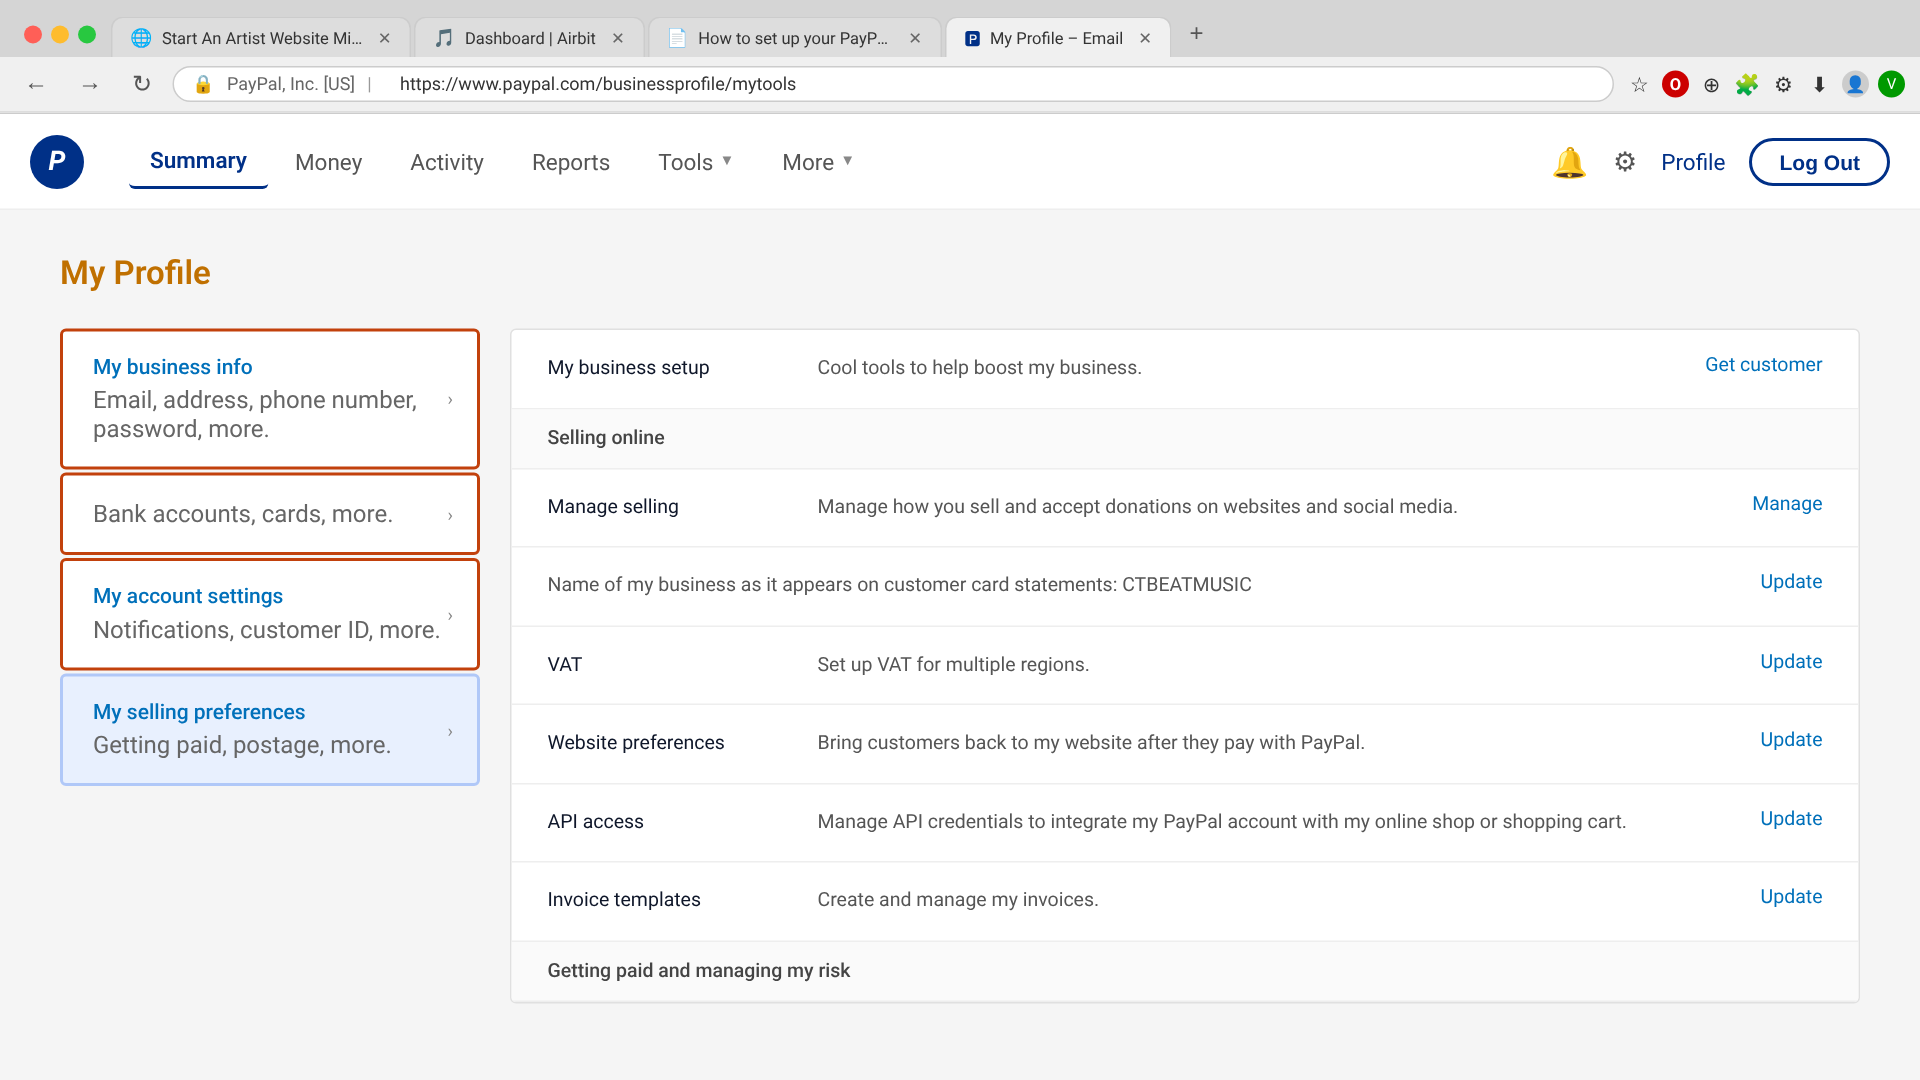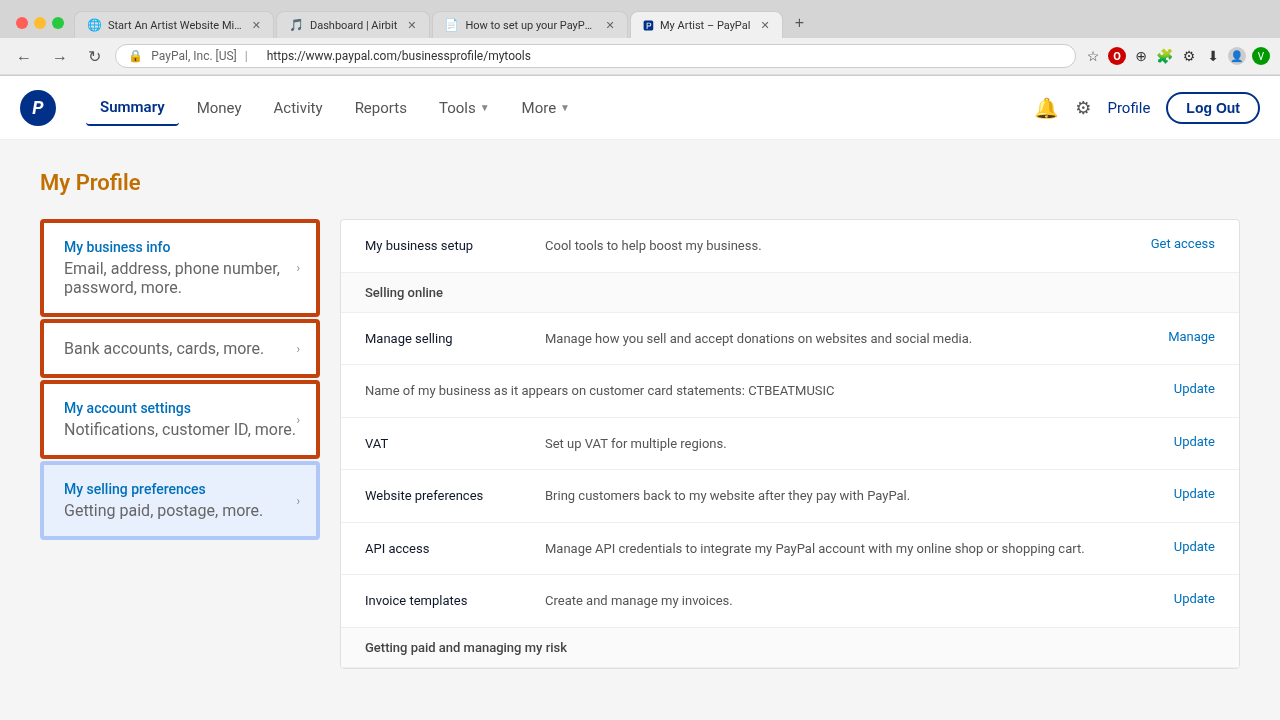--- a/index.html
+++ b/index.html
@@ -39,21 +39,21 @@
     .nav-profile-link { color: #003087; text-decoration: none; font-size: 15px; cursor: pointer; }
     .nav-logout-btn { border: 2px solid #003087; color: #003087; background: white; padding: 6px 18px; border-radius: 20px; font-size: 14px; font-weight: 700; cursor: pointer; }
 
     
     .main-content { padding: 30px 40px; background: #f5f5f5; min-height: 600px; }
     .page-title { color: #c07000; font-size: 22px; font-weight: 600; margin-bottom: 24px; }
     .profile-layout { display: flex; gap: 20px; }
 
     
     .profile-sidebar { width: 280px; flex-shrink: 0; display: flex; flex-direction: column; gap: 2px; }
-    .sidebar-item { background: white; border-radius: 4px; padding: 16px 20px; cursor: pointer; border: 4px solid #c2410c; position: relative; }
+    .sidebar-item { background: white; border-radius: 4px; padding: 16px 20px; cursor: pointer; border: 2px solid #c2410c; position: relative; }
     .sidebar-item.active { background: #e8f0fe; border-color: #b0c8f8; }
     .sidebar-item-title { color: #0070ba; font-size: 14px; font-weight: 500; margin-bottom: 4px; }
     .sidebar-item-desc { color: #666; font-size: 16px; }
     .sidebar-chevron { position: absolute; right: 16px; top: 50%; transform: translateY(-50%); color: #888; font-size: 12px; }
 
     
     .profile-content { flex: 1; background: white; border-radius: 4px; border: 1px solid #e0e0e0; overflow: hidden; }
     .content-row { display: flex; align-items: flex-start; padding: 16px 24px; border-bottom: 1px solid #eee; gap: 20px; }
     .content-row:last-child { border-bottom: none; }
     .row-label { width: 160px; flex-shrink: 0; color: #0f172a; font-size: 13px; padding-top: 2px; }
@@ -82,21 +82,21 @@
         <span style="font-size:11px; max-width:130px; overflow:hidden; text-overflow:ellipsis; white-space:nowrap;">Dashboard | Airbit</span>
         <span class="tab-close">✕</span>
       </div>
       <div class="browser-tab" style="background:#ddd;">
         <span>📄</span>
         <span style="font-size:11px; max-width:130px; overflow:hidden; text-overflow:ellipsis; white-space:nowrap;">How to set up your PayPal ac...</span>
         <span class="tab-close">✕</span>
       </div>
       <div class="browser-tab active">
         <span style="color:#003087;">🅿</span>
-        <span style="font-size:11px; max-width:130px; overflow:hidden; text-overflow:ellipsis; white-space:nowrap;">My Artist – PayPal</span>
+        <span style="font-size:11px; max-width:130px; overflow:hidden; text-overflow:ellipsis; white-space:nowrap;">My Profile – Email</span>
         <span class="tab-close">✕</span>
       </div>
       <button class="tab-new">+</button>
     </div>
   </div>
   <div class="browser-toolbar">
     <button class="nav-btn">←</button>
     <button class="nav-btn">→</button>
     <button class="nav-btn">↻</button>
     <div class="address-bar">
@@ -181,21 +181,21 @@
           <div class="sidebar-item-desc">Getting paid, postage, more.</div>
           <span class="sidebar-chevron">›</span>
         </div>
       </div>
 
       <div class="profile-content">
 
         <div class="content-row">
           <div class="row-label">My business setup</div>
           <div class="row-desc">Cool tools to help boost my business.</div>
-          <a class="row-action">Get access</a>
+          <a class="row-action">Get customer</a>
         </div>
 
         <div class="selling-header">Selling online</div>
 
         <div class="content-row">
           <div class="row-label">Manage selling</div>
           <div class="row-desc">Manage how you sell and accept donations on websites and social media.</div>
           <a class="row-action">Manage</a>
         </div>
         <div class="content-row">

